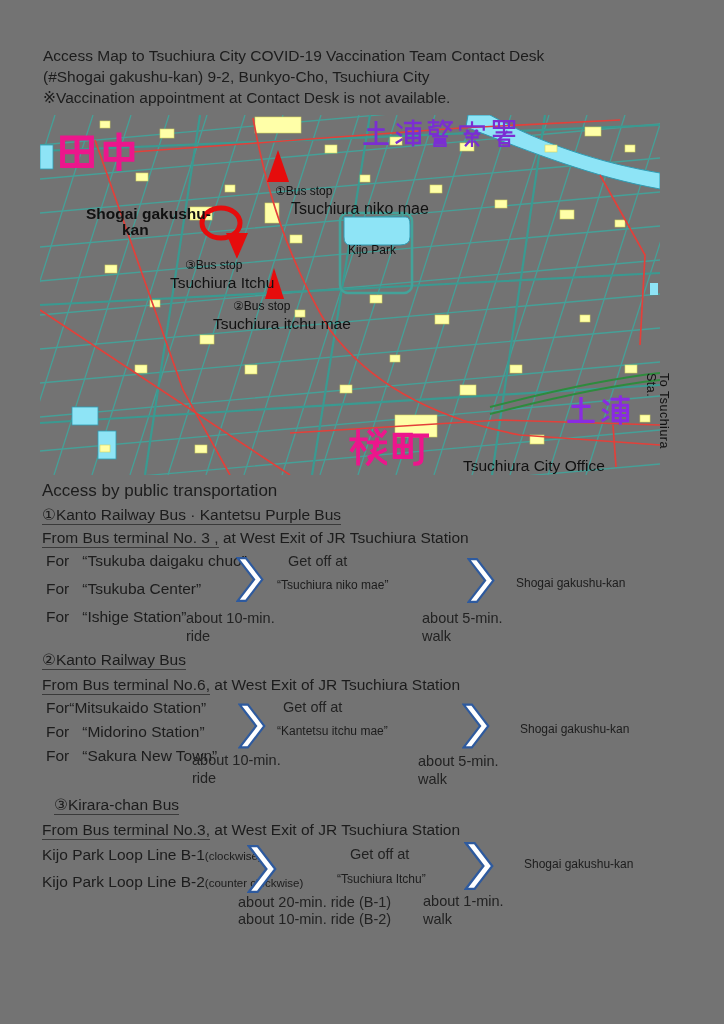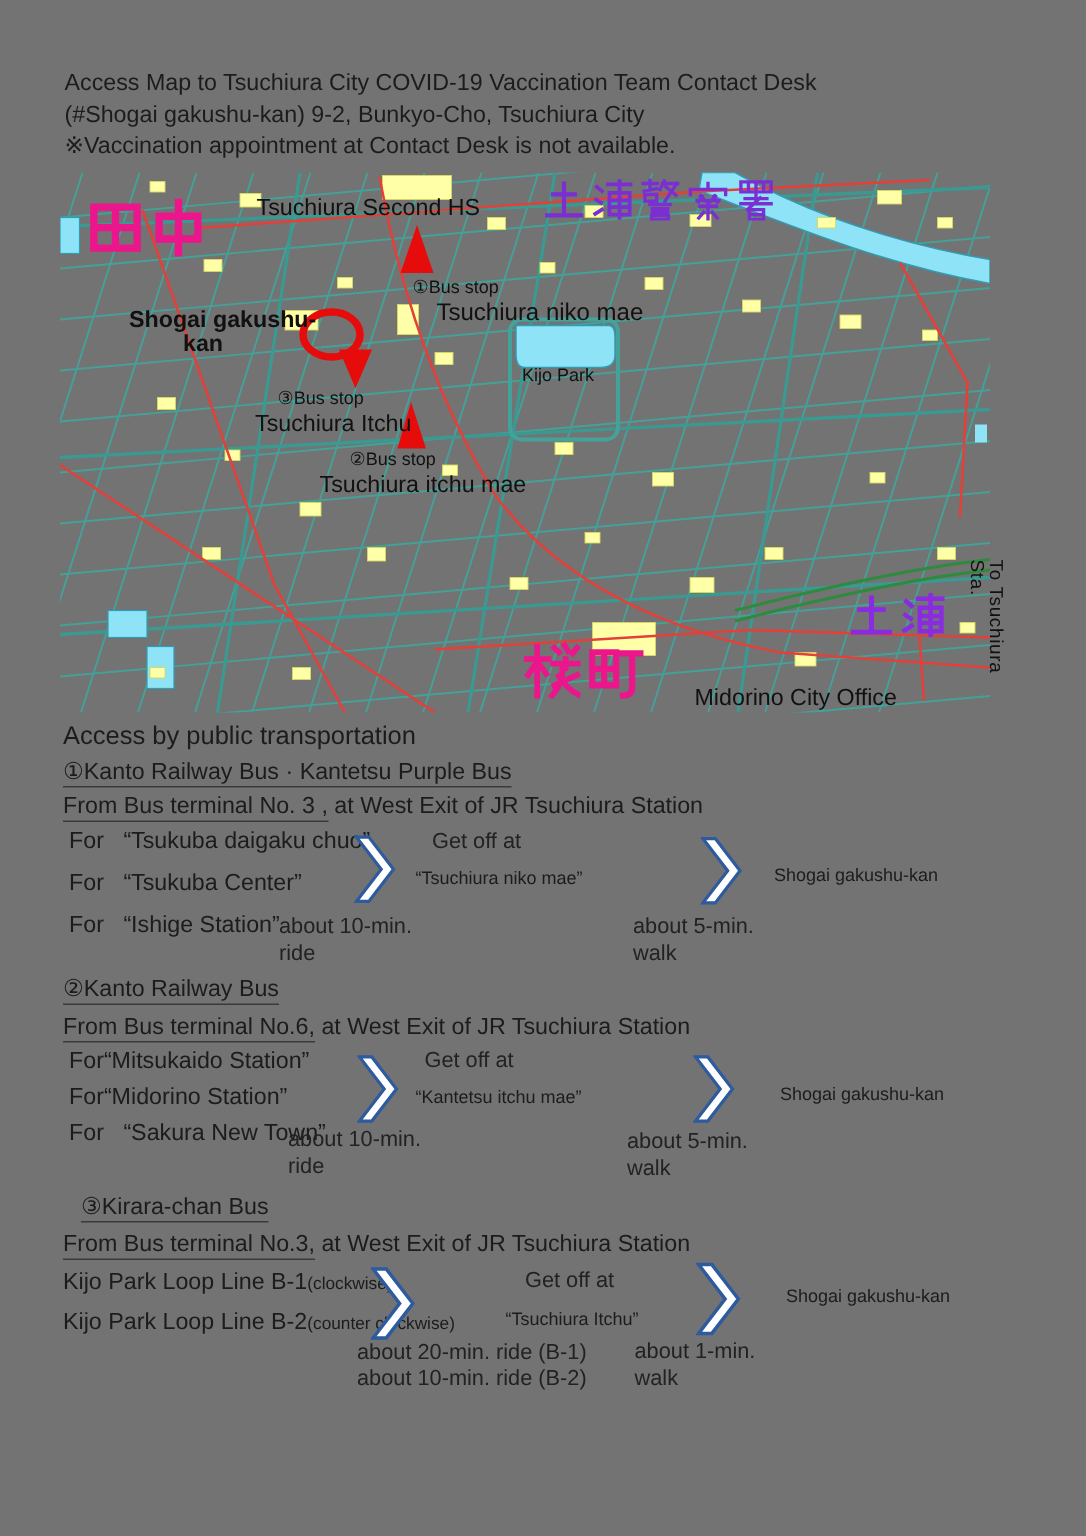--- a/index.html
+++ b/index.html
@@ -161,31 +161,30 @@
 
       <g>
         <ellipse cx="181" cy="108" rx="19" ry="15" fill="none" stroke="#e60c0c" stroke-width="5"></ellipse>
         <polygon points="238,35 227,67 249,67" fill="#e60c0c"></polygon>
         <polygon points="186,118 208,118 197,144" fill="#e60c0c"></polygon>
         <polygon points="234,153 225,184 244,184" fill="#e60c0c"></polygon>
       </g>
     </svg>
 
     
-    <div class="abs maplabel t15" style="left:131px;top:14px;">Tsuchiura Second HS</div>
     <div class="abs maplabel t17" style="left:235px;top:66px;">①Bus stop</div>
     <div class="abs maplabel t16" style="left:251px;top:84px;">Tsuchiura niko  mae</div>
     <div class="abs maplabel t15 bold" style="left:46px;top:89px;">Shogai  gakushu-</div>
     <div class="abs maplabel t15 bold" style="left:82px;top:105px;">kan</div>
     <div class="abs maplabel t17" style="left:145px;top:140px;">③Bus stop</div>
     <div class="abs maplabel t15" style="left:130px;top:158px;">Tsuchiura Itchu</div>
     <div class="abs maplabel t17" style="left:193px;top:181px;">②Bus stop</div>
     <div class="abs maplabel t15" style="left:173px;top:199px;">Tsuchiura itchu mae</div>
     <div class="abs maplabel t17" style="left:308px;top:125px;">Kijo Park</div>
-    <div class="abs maplabel t15" style="left:423px;top:341px;">Midorino City Office</div>
+    <div class="abs maplabel t15" style="left:423px;top:341px;">Tsuchiura City Office</div>
     <div class="abs vtext" style="left:604px;top:258px;height:100px;"><span>To Tsuchiura</span><br><span>Sta.</span></div>
   </div>
 
   <div class="abs" style="left:42px;top:481px;font-size:17px;">Access by public transportation</div>
 
   <div class="abs t15" style="left:42px;top:505px;"><span class="u">①Kanto Railway Bus · Kantetsu Purple Bus</span></div>
   <div class="abs t15" style="left:42px;top:528px;"><span class="u">From Bus terminal No. 3 ,</span><span> at West Exit of JR Tsuchiura Station</span></div>
   <div class="abs t15" style="left:46px;top:551px;"><span>For</span><span style="margin-left:13px">“Tsukuba daigaku chuo”</span></div>
   <div class="abs t15" style="left:46px;top:579px;"><span>For</span><span style="margin-left:13px">“Tsukuba Center”</span></div>
   <div class="abs t15" style="left:46px;top:607px;"><span>For</span><span style="margin-left:13px">“Ishige Station”</span></div>
@@ -203,21 +202,21 @@
     </svg>
   <div class="abs t14 ctr note" style="left:422px;top:609px;width:120px;white-space:normal;">
       <div>about 5-min.</div>
       <div>walk</div>
     </div>
   <div class="abs t17" style="left:516px;top:573px;">Shogai gakushu-kan</div>
 
   <div class="abs t15" style="left:42px;top:650px;"><span class="u">②Kanto Railway Bus</span></div>
   <div class="abs t15" style="left:42px;top:675px;"><span class="u">From Bus terminal No.6,</span><span> at West Exit of JR Tsuchiura Station</span></div>
   <div class="abs t15" style="left:46px;top:698px;"><span>For</span><span style="">“Mitsukaido Station”</span></div>
-  <div class="abs t15" style="left:46px;top:722px;"><span>For</span><span style="">“Midorino Station”</span></div>
+  <div class="abs t15" style="left:46px;top:722px;"><span>For</span><span style="margin-left:13px">“Midorino Station”</span></div>
   <div class="abs t15" style="left:46px;top:746px;"><span>For</span><span style="margin-left:13px">“Sakura New Town”</span></div>
   <svg class="abs chev" style="left:238px;top:703px;" width="28" height="46" viewBox="0 0 34 56">
       <polygon points="2,2 12,2 32,28 12,54 2,54 22,28" fill="#fff" stroke="#2e5a9e" stroke-width="2.6"></polygon>
     </svg>
   <div class="abs t14 note" style="left:283px;top:698px;">Get off at</div>
   <div class="abs t17" style="left:277px;top:721px;">“Kantetsu itchu mae”</div>
   <div class="abs t14 ctr note" style="left:192px;top:751px;width:120px;white-space:normal;">
       <div>about 10-min.</div>
       <div>ride</div>
     </div>

